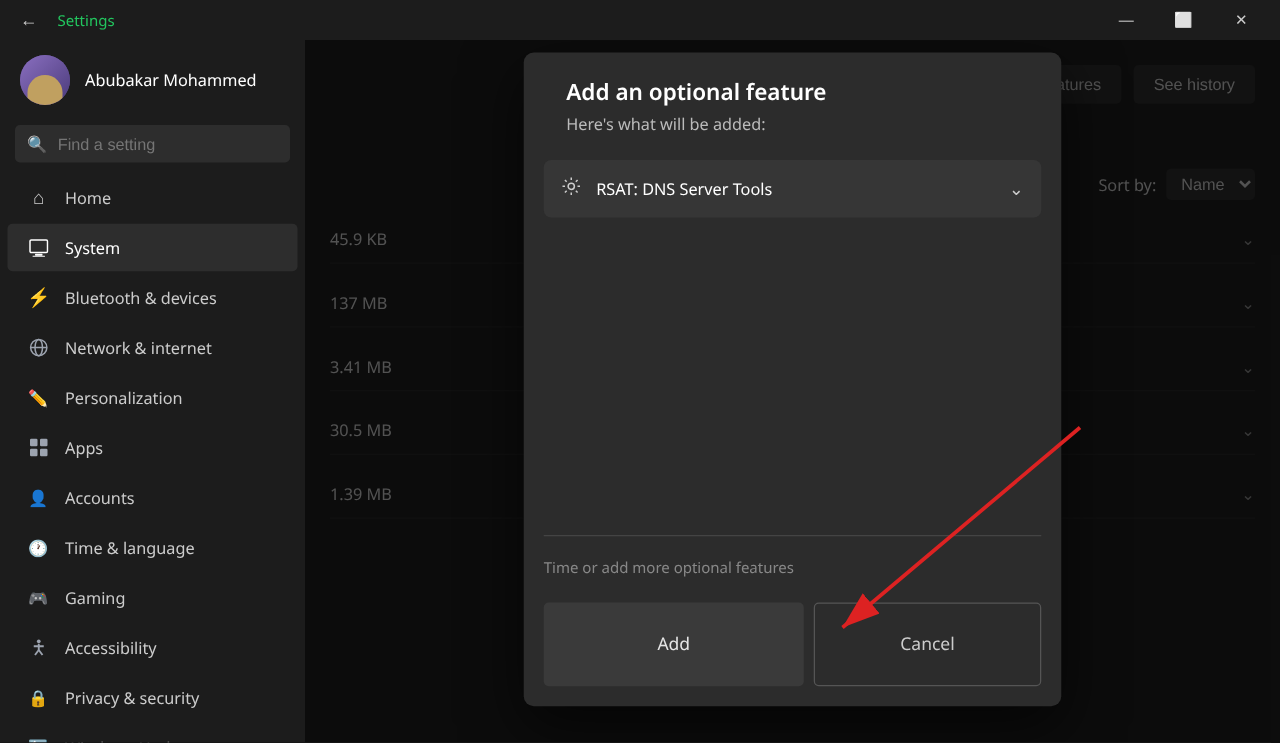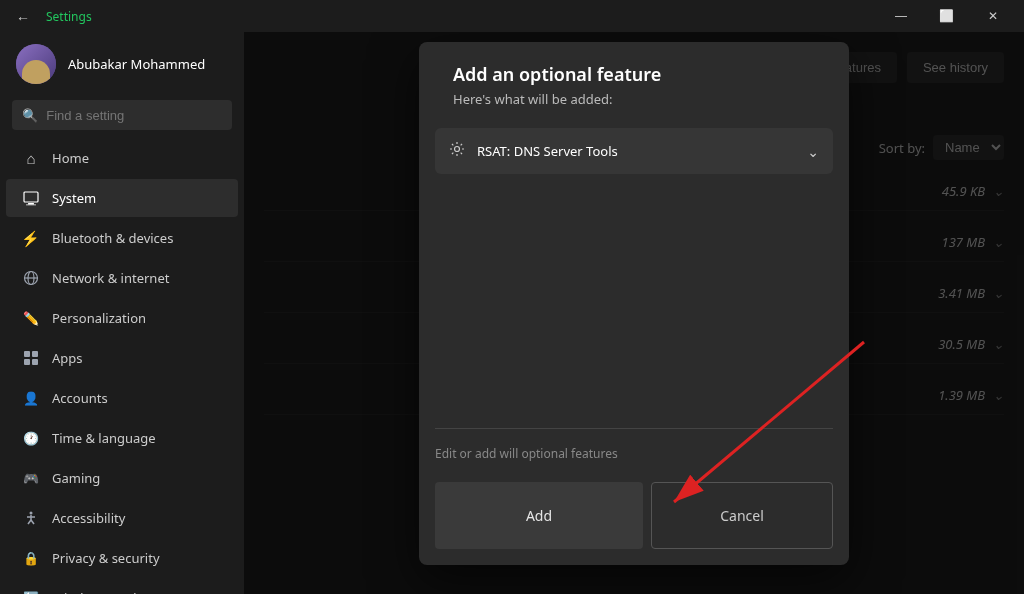--- a/index.html
+++ b/index.html
@@ -198,27 +198,26 @@
       background: #2d2d2d;
       border: none;
       color: #ccc;
       padding: 4px 8px;
       border-radius: 4px;
       font-size: 13px;
     }
     .bg-list-item {
       display: flex;
       align-items: center;
-      justify-content: flex-end;
+      justify-content: space-between;
       padding: 10px 0;
       border-bottom: 1px solid #2a2a2a;
       font-size: 13px;
       color: #ccc;
       gap: 8px;
-      font-style: italic;
     }
     .bg-chevron {
       color: #888;
     }
 
     
     .overlay-bg {
       position: absolute;
       top: 0; left: 0; right: 0; bottom: 0;
       background: rgba(0,0,0,0.6);
@@ -479,21 +478,21 @@
               <svg width="16" height="16" viewBox="0 0 16 16" fill="none" stroke="#ccc" stroke-width="1.2">
                 <circle cx="8" cy="8" r="2.5"></circle>
                 <path d="M8 1v2M8 13v2M1 8h2M13 8h2M2.93 2.93l1.41 1.41M11.66 11.66l1.41 1.41M2.93 13.07l1.41-1.41M11.66 4.34l1.41-1.41"></path>
               </svg>
             </span>
             <span class="feature-name">RSAT: DNS Server Tools</span>
             <span class="chevron-down">⌄</span>
           </div>
         </div>
         <div class="dialog-divider"></div>
-        <div class="dialog-footer-link">Edit or add will optional features</div>
+        <div class="dialog-footer-link">Time or add more optional features</div>
         <div class="dialog-actions">
           <button class="btn-add">Add</button>
           <button class="btn-cancel">Cancel</button>
         </div>
       </div>
     </div>
 
     <div class="arrow-container">
       <svg width="760" height="562" style="position:absolute;top:0;left:0;pointer-events:none;">
         <defs>

